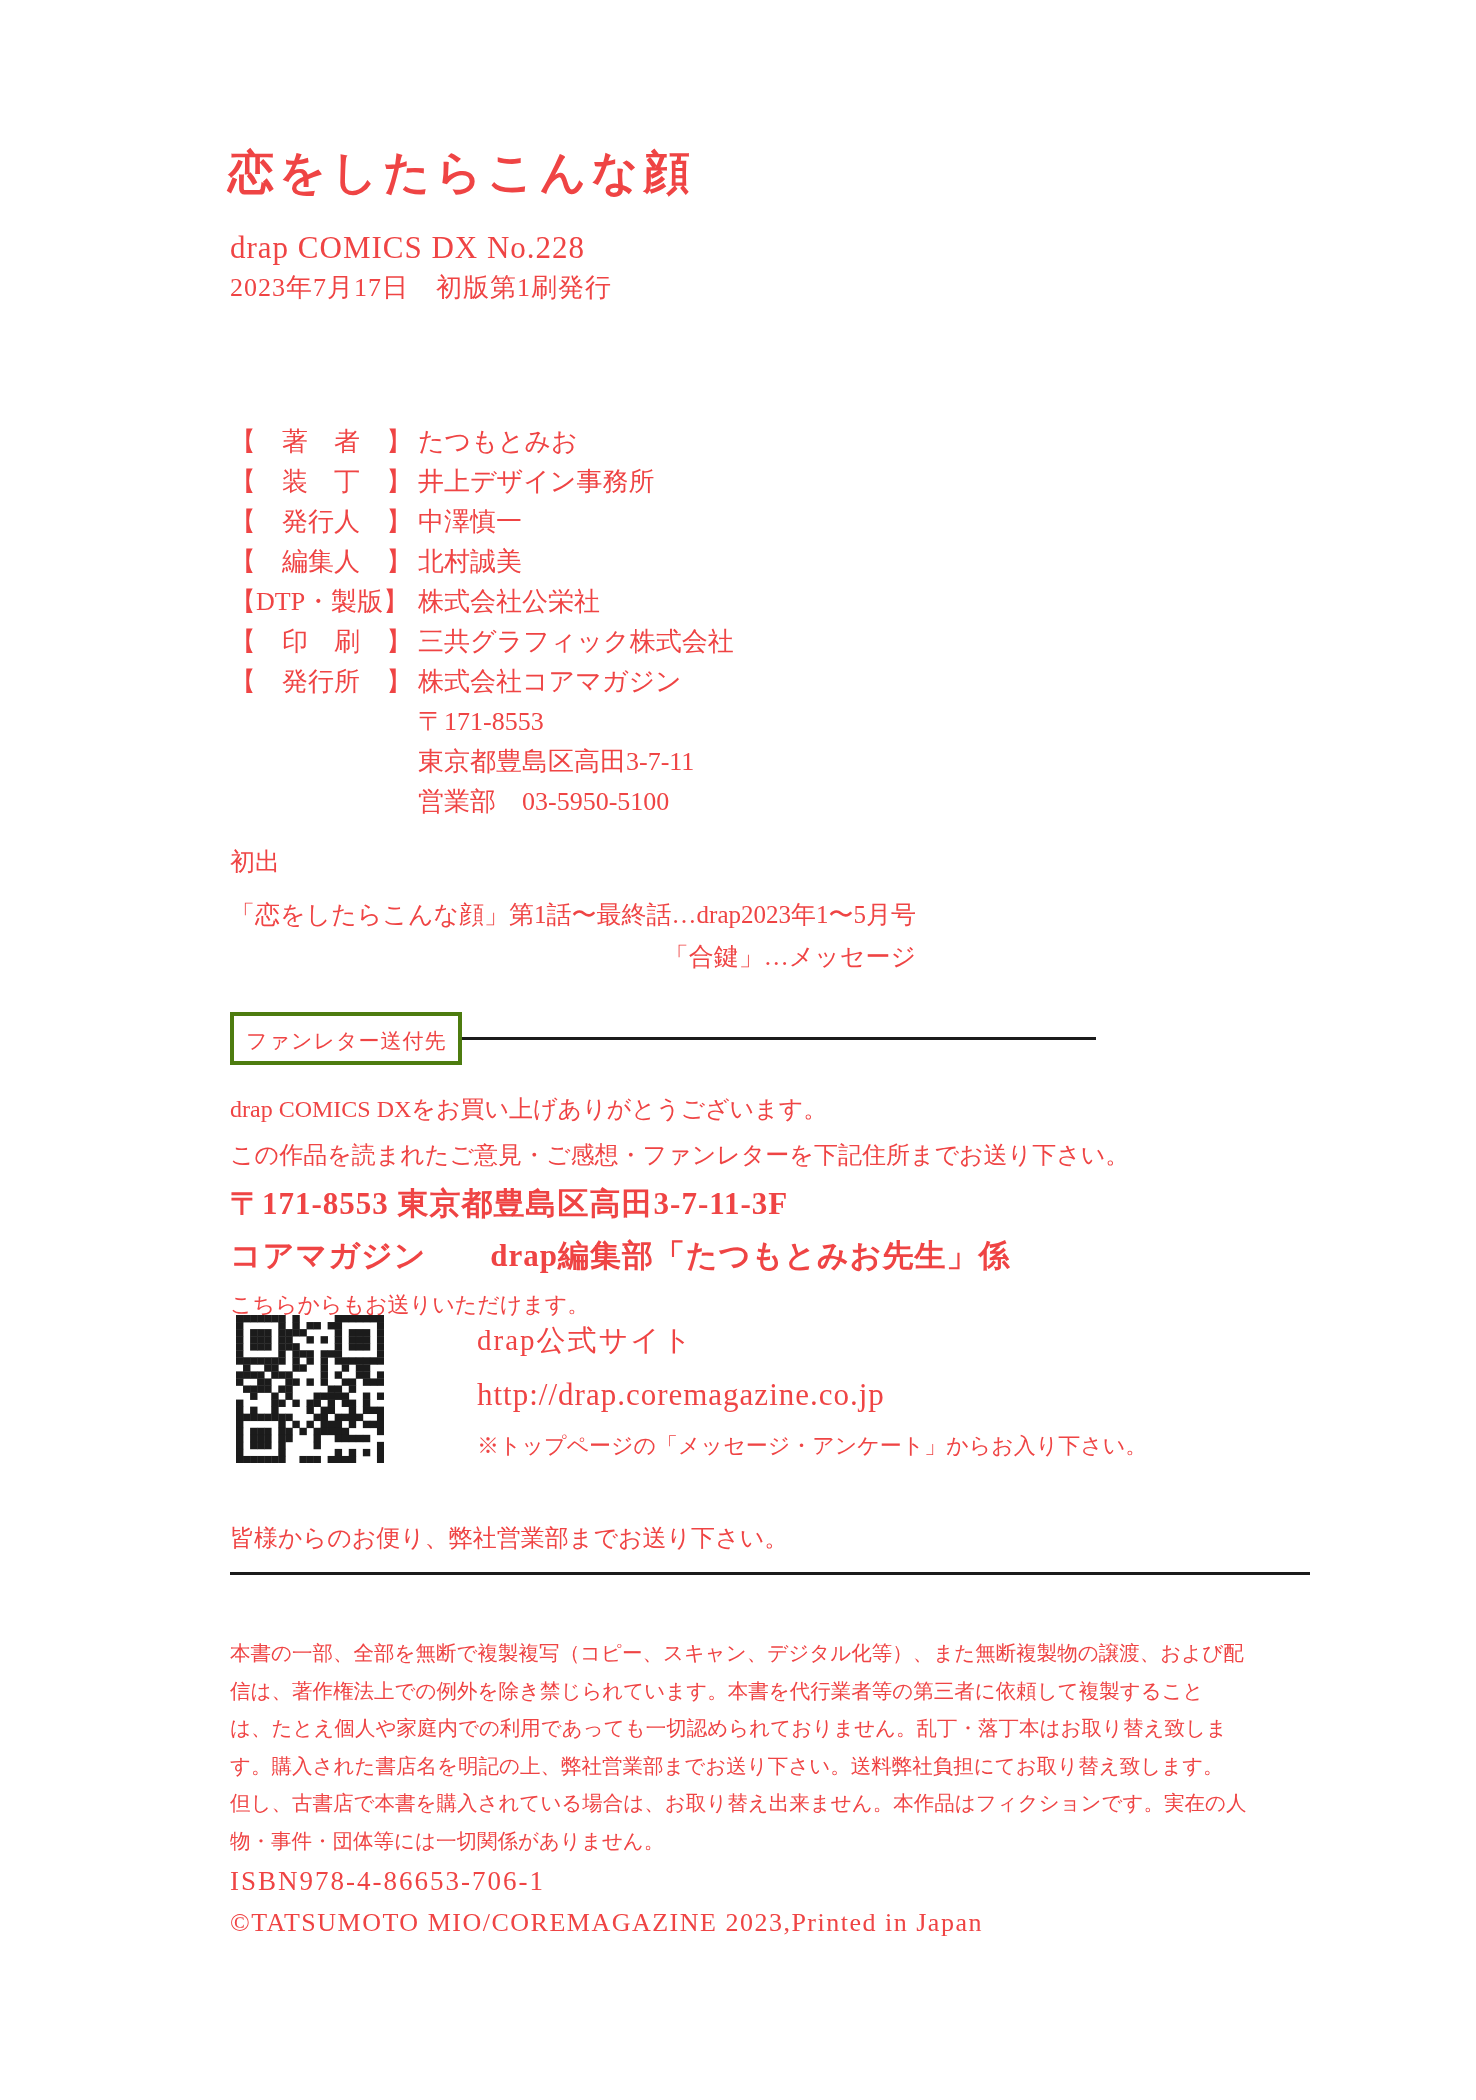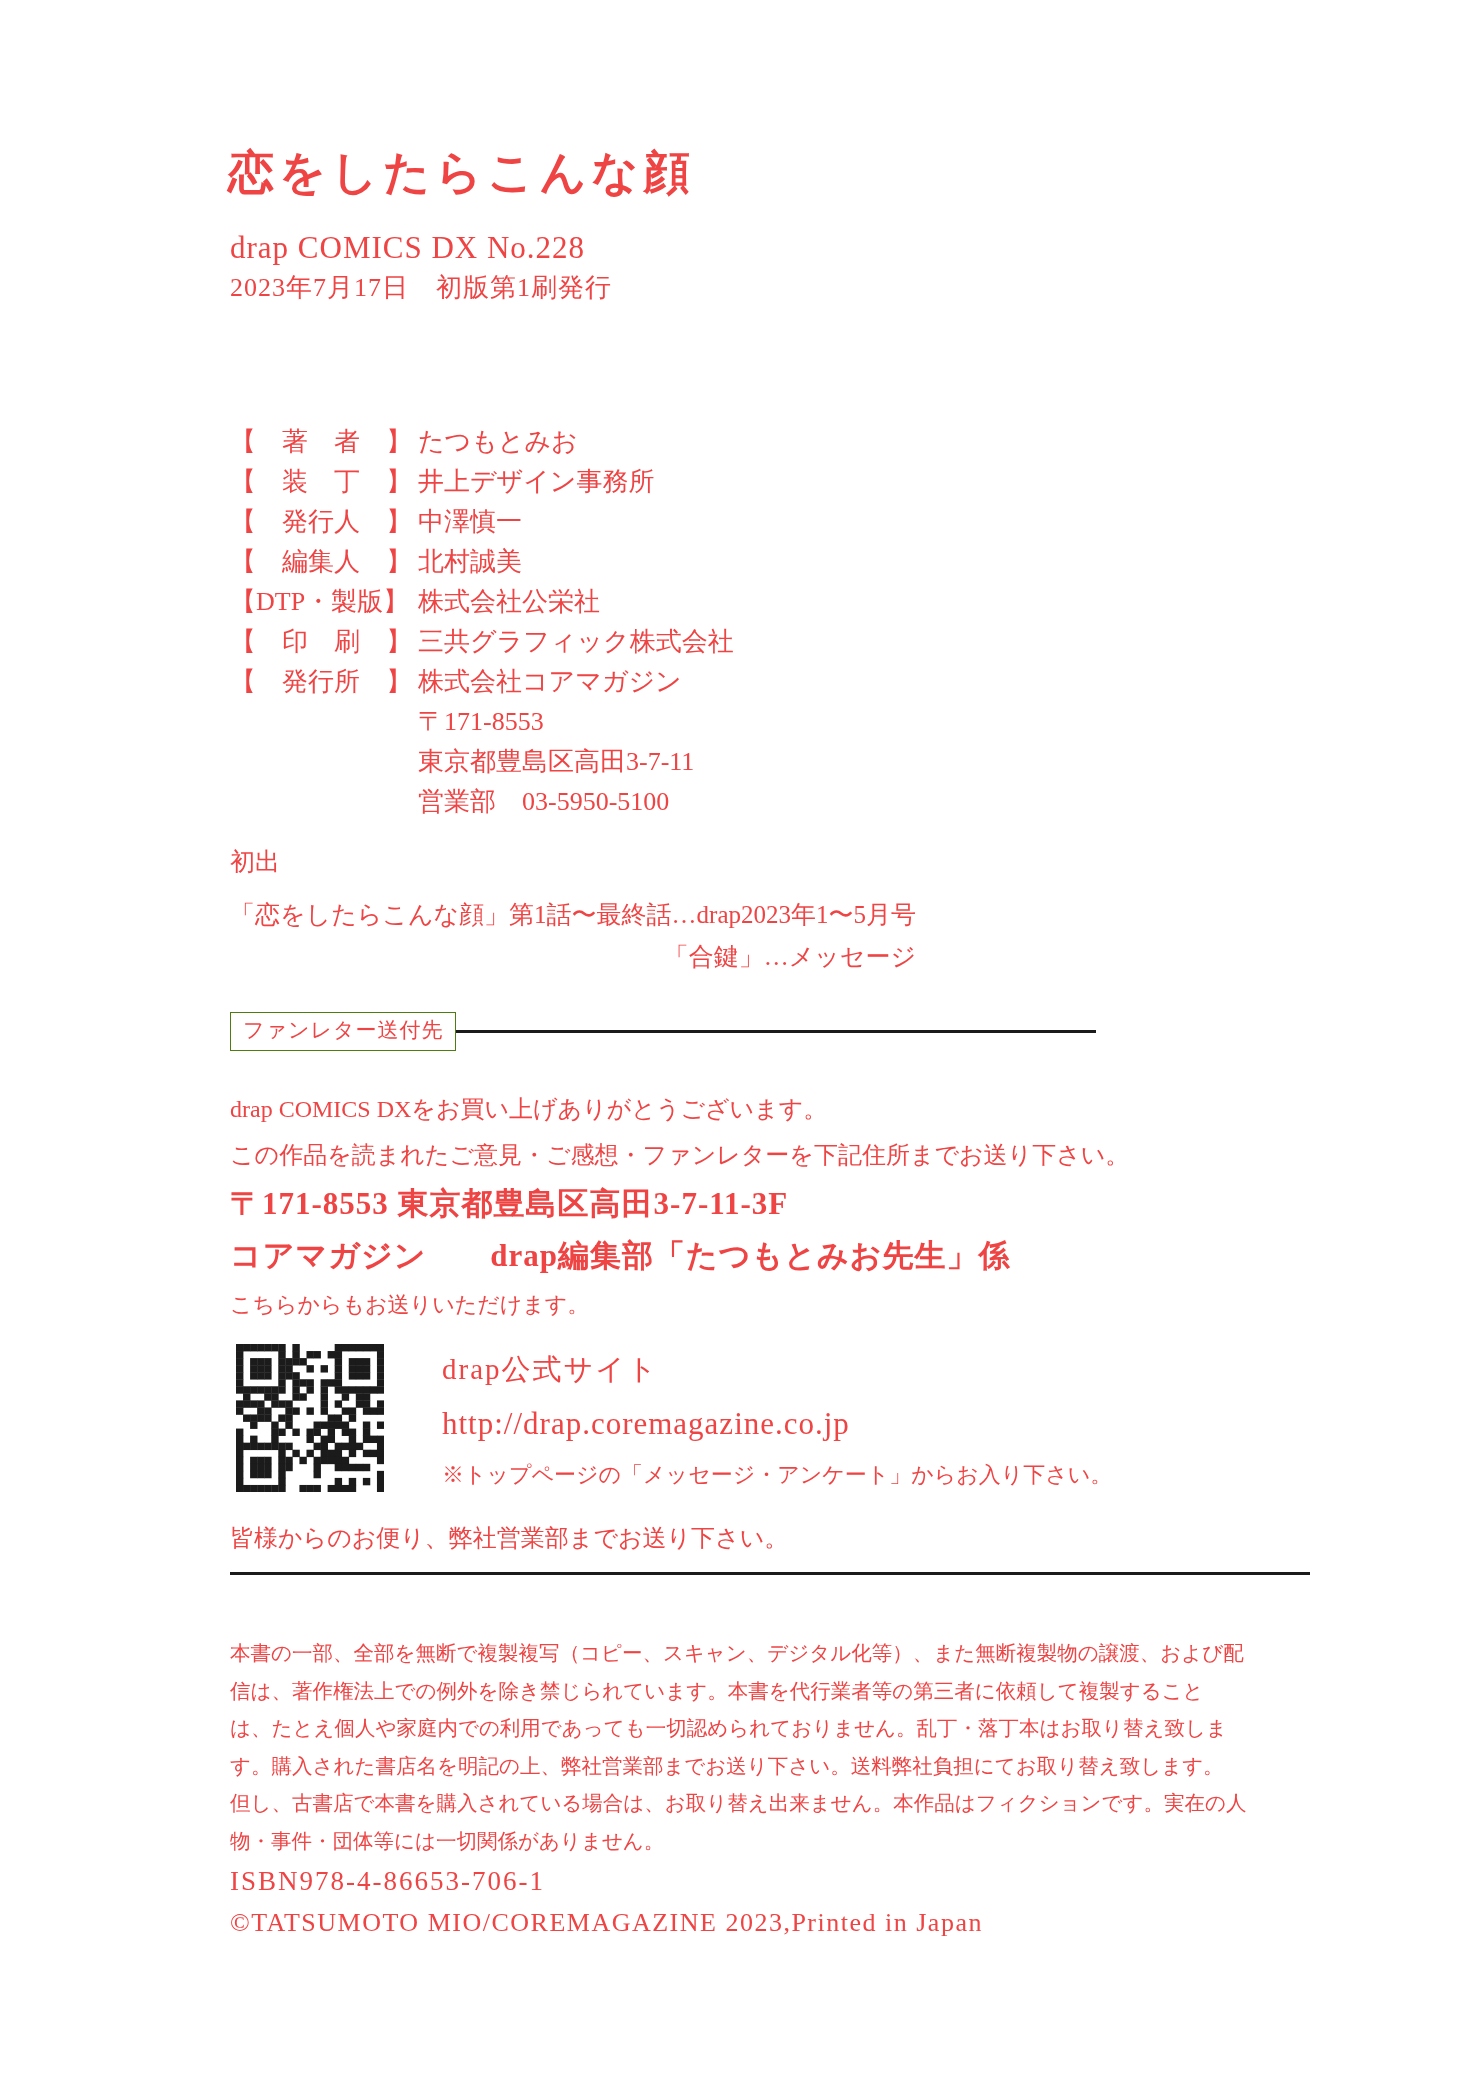--- a/index.html
+++ b/index.html
@@ -29,32 +29,32 @@
   
   .shoshutsu{left:230px;top:845px;font-size:25px;}
   .shoshutsu-heading{margin-bottom:16px;}
   .shoshutsu .fp-line{height:42px;line-height:42px;white-space:pre;text-align:right;}
   
   .fan-heading-row{
     left:230px;top:1012px;width:866px;
     display:flex;align-items:center;
   }
   .fan-heading-box{
-    border:1px solid #4d7c0f;
-    padding:3px 12px 6px 12px;
+    border:4px solid #4d7c0f;
+    padding:11px 12px 6px 12px;
     font-size:21px;letter-spacing:1px;white-space:pre;
   }
   .fan-heading-line{flex:1;border-top:3px solid #1b1b1b;}
   .fan-intro{left:230px;top:1086px;font-size:24px;}
   .fan-intro div{height:46px;line-height:46px;white-space:pre;}
   .fan-address{left:230px;top:1178px;font-size:31px;font-weight:bold;letter-spacing:1px;}
   .fan-address div{height:52px;line-height:52px;white-space:pre;}
   .fan-note{left:230px;top:1290px;font-size:22px;white-space:pre;}
   
-  .qr-row{left:236px;top:1344px;display:flex;}
+  .qr-row{left:236px;top:1315px;display:flex;gap:35px;}
   .qr-box{width:148px;height:148px;}
   .qr-box svg{display:block;}
   .qr-text{margin-left:58px;padding-top:6px;}
   .qr-site-label{font-size:29px;letter-spacing:2px;white-space:pre;}
   .qr-url{font-size:31px;letter-spacing:1px;margin-top:16px;white-space:pre;}
   .qr-instruction{font-size:22px;margin-top:18px;white-space:pre;}
   .closing-line{left:230px;top:1522px;font-size:24px;white-space:pre;}
   .bottom-rule{left:230px;top:1572px;width:1080px;border-top:3px solid #1b1b1b;height:0;}
   
   .legal{

